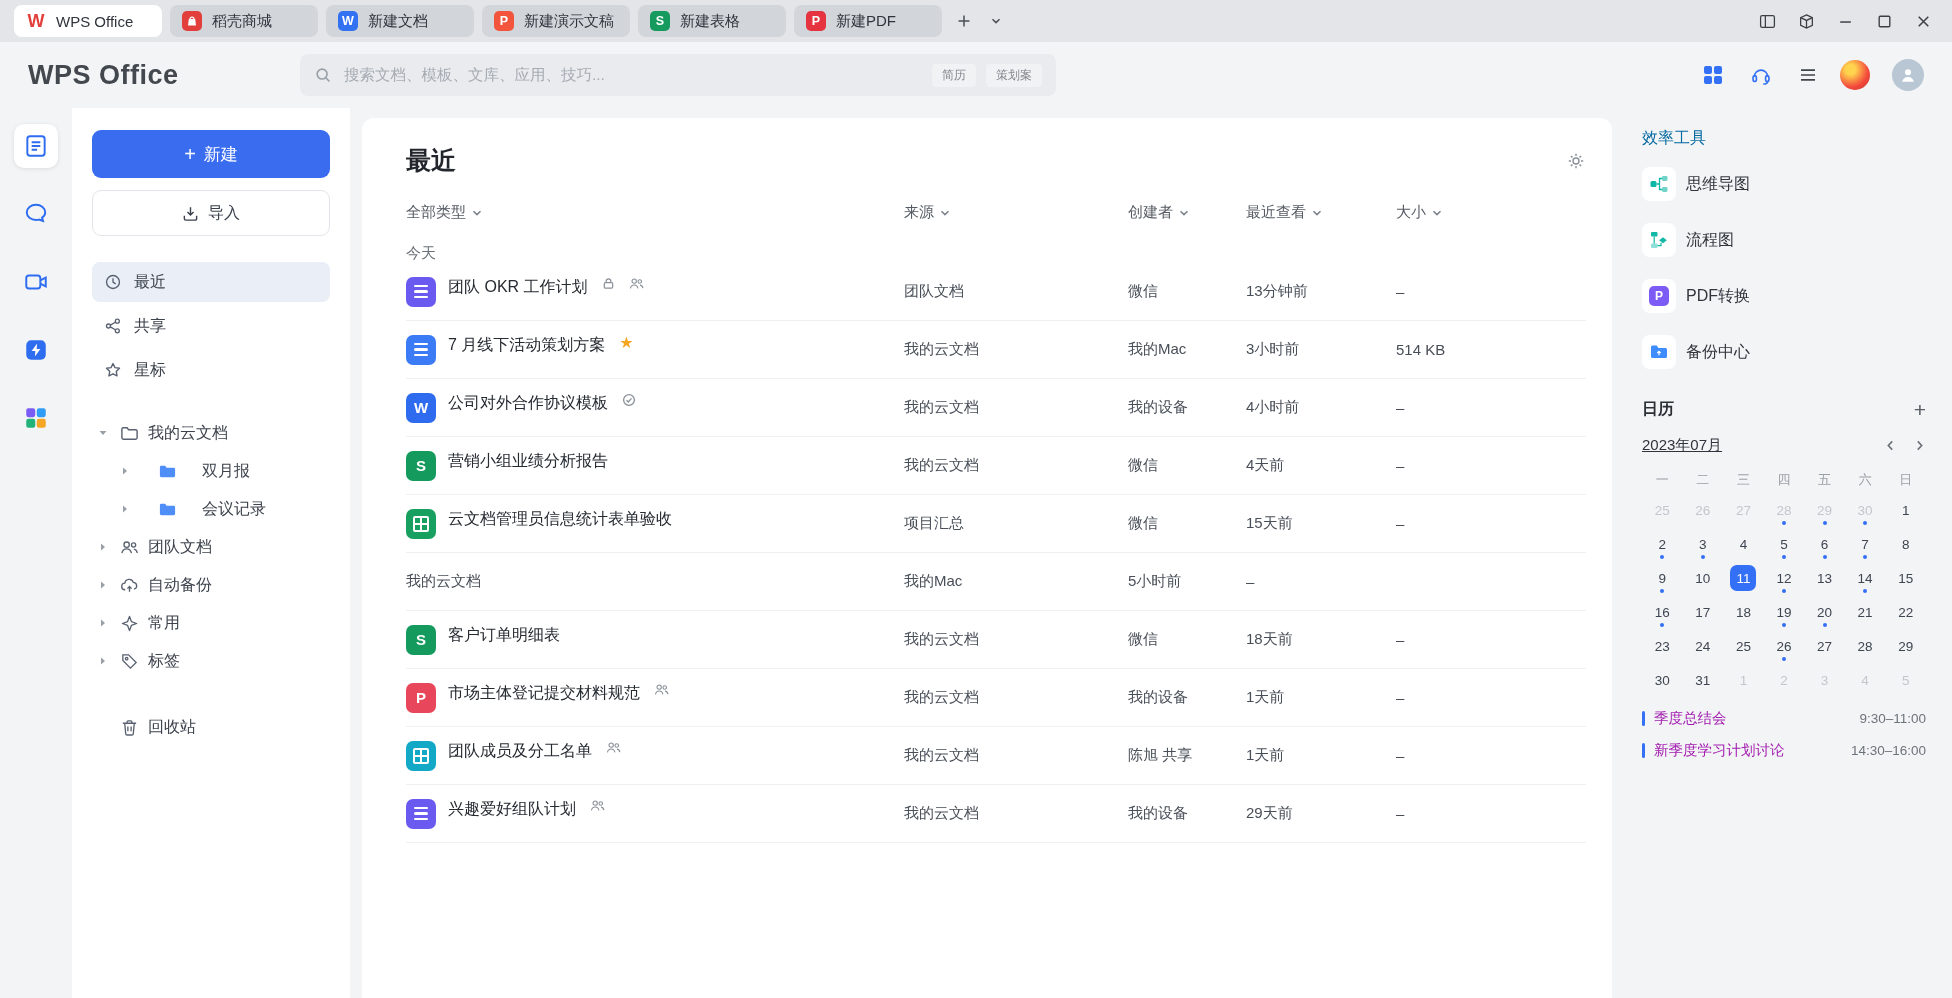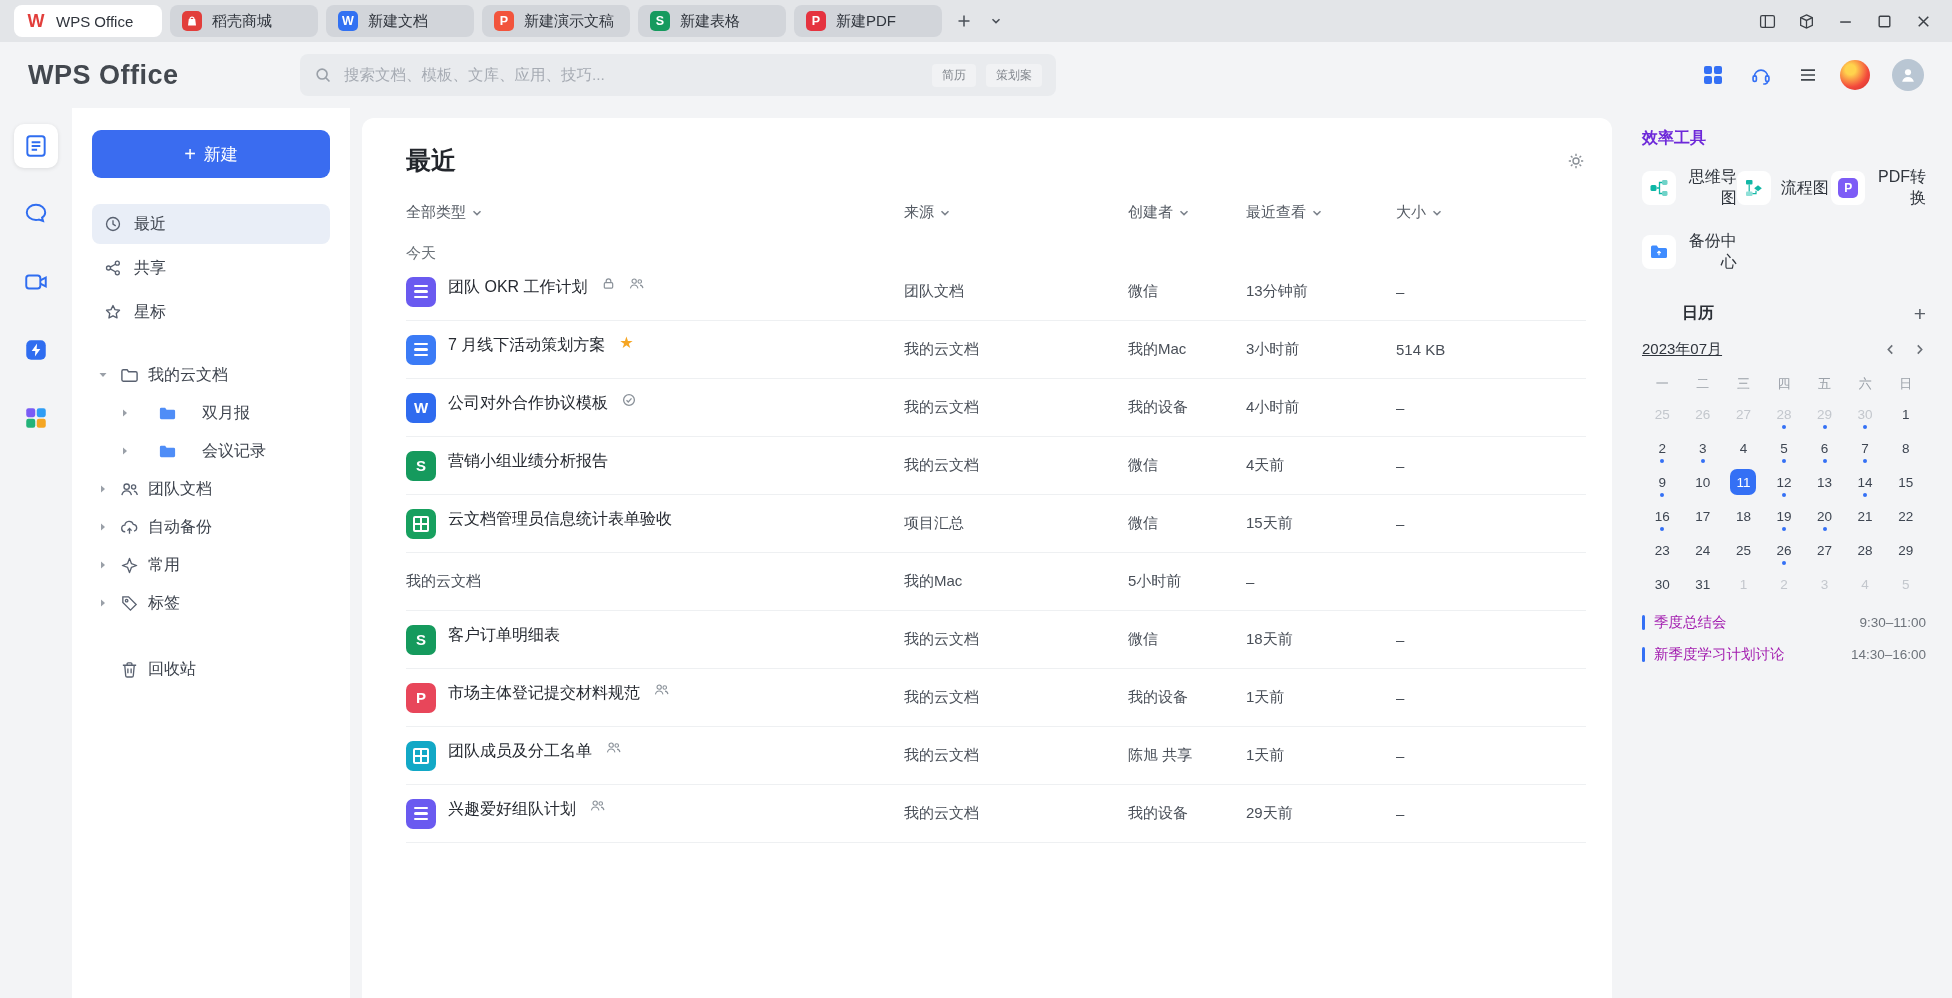--- a/index.html
+++ b/index.html
@@ -84,27 +84,27 @@
   .docicon { width:30px; height:30px; border-radius:7px; flex:none; display:flex; align-items:center; justify-content:center;
              color:#fff; font-weight:bold; font-size:15px; }
   .linesbox { display:flex; flex-direction:column; gap:3px; }
   .linesbox i { display:block; width:14px; height:2.5px; background:#fff; border-radius:2px; }
   .gridic { width:16px; height:16px; border:2px solid #fff; border-radius:2px;
             background:linear-gradient(#fff,#fff) center/2px 100% no-repeat,
                        linear-gradient(#fff,#fff) center/100% 2px no-repeat; }
 
   
   .rightpanel { width:340px; padding:20px 26px 0 30px; flex:none; }
-  .rp-title { font-size:16px; font-weight:700; color:#6d28d9; }
-  .tools { margin-top:18px; display:grid; grid-template-columns:1fr 1fr 1fr; row-gap:22px;text-align:right; }
+  .rp-title { font-size:16px; font-weight:400; color:#0369a1; }
+  .tools { margin-top:18px; display:grid; grid-template-columns:1fr; row-gap:22px;text-align:right; }
   .tool { display:flex; align-items:center; gap:10px; font-size:16px; color:#30353d; }
   .ticon { width:34px; height:34px; background:#fff; border-radius:8px; display:flex; align-items:center; justify-content:center; flex:none; }
   .ptile { width:20px; height:20px; border-radius:5px; background:#7d5cf6; color:#fff; font-size:12px; font-weight:bold;
            display:flex; align-items:center; justify-content:center; }
-  .cal-head { margin-top:30px; display:flex; align-items:flex-start; font-size:16px; font-weight:600; color:#2b2f36;margin-left:40px; }
+  .cal-head { margin-top:30px; display:flex; align-items:flex-start; font-size:16px; font-weight:600; color:#2b2f36; }
   .cal-add { margin-left:auto; font-size:21px; color:#5a6068; font-weight:400; line-height:1; }
   .cal-month { margin-top:16px; display:flex; align-items:center; font-size:15px; color:#2f343c;text-decoration:underline; }
   .cal-nav { margin-left:auto; display:flex; gap:16px; color:#6b7077; }
   .cal-nav span { display:flex; }
   .weekdays, .days { display:grid; grid-template-columns:repeat(7,1fr); }
   .weekdays { margin-top:14px; font-size:13px; color:#9aa0a8; text-align:center; }
   .weekdays div { height:22px; display:flex; align-items:center; justify-content:center; }
   .days { margin-top:2px; }
   .day { height:34px; display:flex; align-items:center; justify-content:center; font-size:13.5px; color:#3e4652; position:relative; }
   .day span { width:26px; height:26px; display:flex; align-items:center; justify-content:center; border-radius:7px; }
@@ -293,20 +293,29 @@
           </svg>
         </span>
       </div>
     </div>
 
   <aside class="sidebar">
     <button class="btn-new">
       <span class="plus">+</span>
       <span>新建</span>
     </button>
+    <button class="btn-import">
+      <span id="importIcon">
+          <svg width="17" height="17" viewBox="0 0 18 18" fill="none" stroke="currentColor" stroke-width="1.5">
+            <path d="M9 2.5v8M5.8 7.5L9 10.7l3.2-3.2"></path>
+            <path d="M2.5 11.5v3a1.5 1.5 0 001.5 1.5h10a1.5 1.5 0 001.5-1.5v-3"></path>
+          </svg>
+        </span>
+      <span>导入</span>
+    </button>
     <nav class="menu" id="sideMenu">
         <div class="mitem active">
     <span class="micon">
             <svg width="18" height="18" viewBox="0 0 20 20" fill="none" stroke="currentColor" stroke-width="1.5">
               <circle cx="10" cy="10" r="7.2"></circle>
               <path d="M10 5.8v4.4l3 1.8"></path>
             </svg>
           </span>
     <span>最近</span>
         </div>

